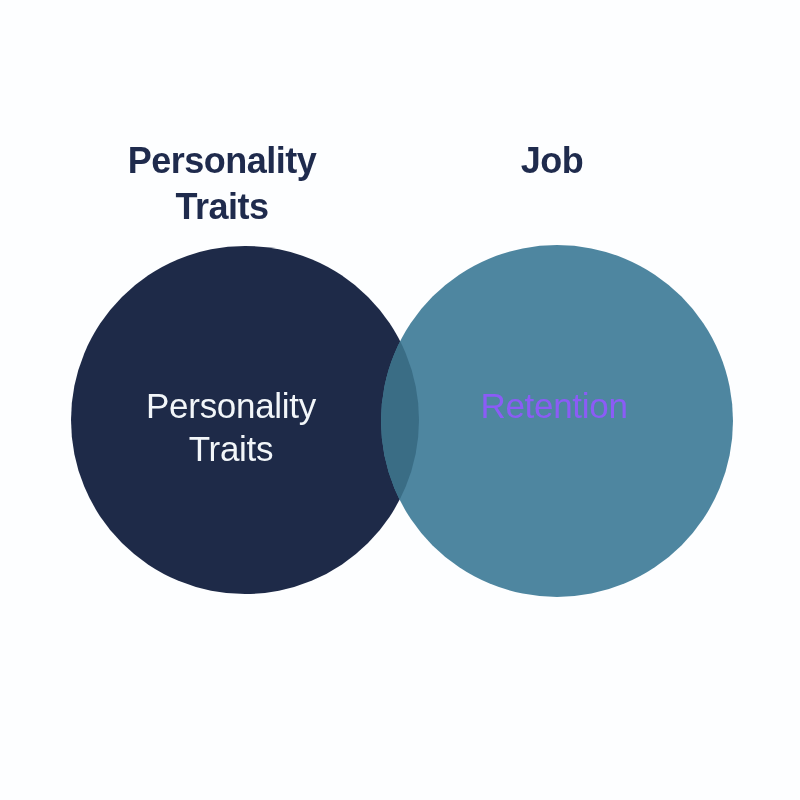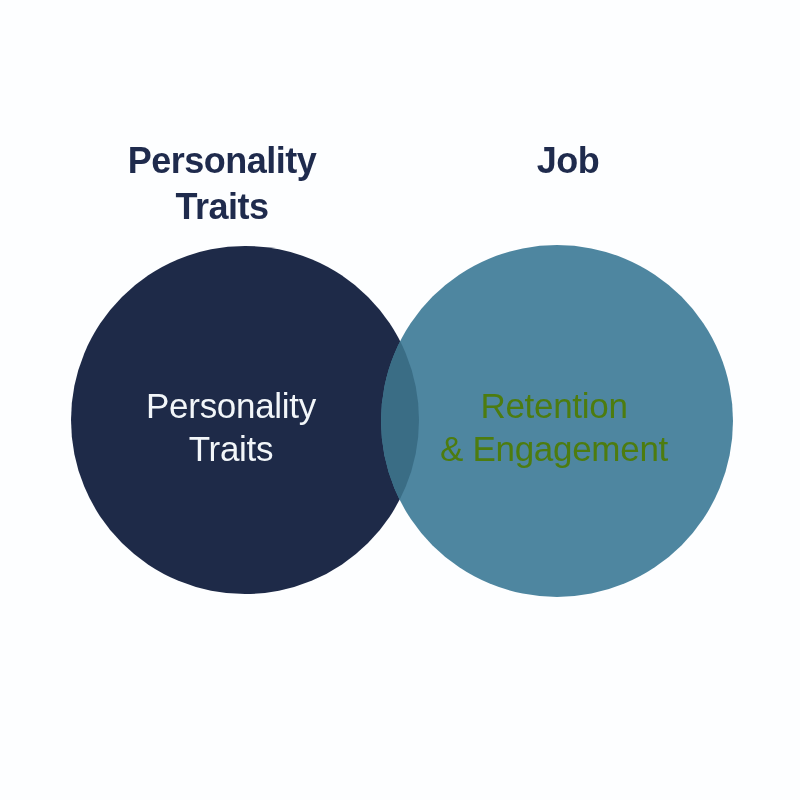--- a/index.html
+++ b/index.html
@@ -27,34 +27,34 @@
     top: 138px;
     text-align: center;
     font-size: 36px;
     line-height: 46px;
     font-weight: 700;
     letter-spacing: -0.5px;
     color: #1f2b4d;
   }
   .title span { display: block; }
   .title-left { left: 22px; }
-  .title-right { left: 368px; }
+  .title-right { left: 352px; }
   .circle-label {
     position: absolute;
     width: 400px;
     top: 384px;
     text-align: center;
     font-size: 35px;
     line-height: 43px;
     font-weight: 400;
     letter-spacing: -0.3px;
   }
   .circle-label span { display: block; }
   .label-left { left: 31px; color: #f2f6f9; }
-  .label-right { left: 354px; color: #4d7c0f; }
+  .label-right { left: 354px; color: #8b5cf6; }
 </style>
 </head>
 <body>
 
 <div class="canvas">
 
   <svg class="venn-svg" width="800" height="800" viewBox="0 0 800 800">
     <defs>
       <clipPath id="leftClip">
         <circle cx="245" cy="420" r="174"></circle>
@@ -74,16 +74,15 @@
     <span>Job</span>
   </div>
 
   <div class="circle-label label-left">
     <span>Personality</span>
     <span>Traits</span>
   </div>
 
   <div class="circle-label label-right">
     <span>Retention</span>
-    <span>&amp; Engagement</span>
   </div>
 
 </div>
 
 </body></html>

